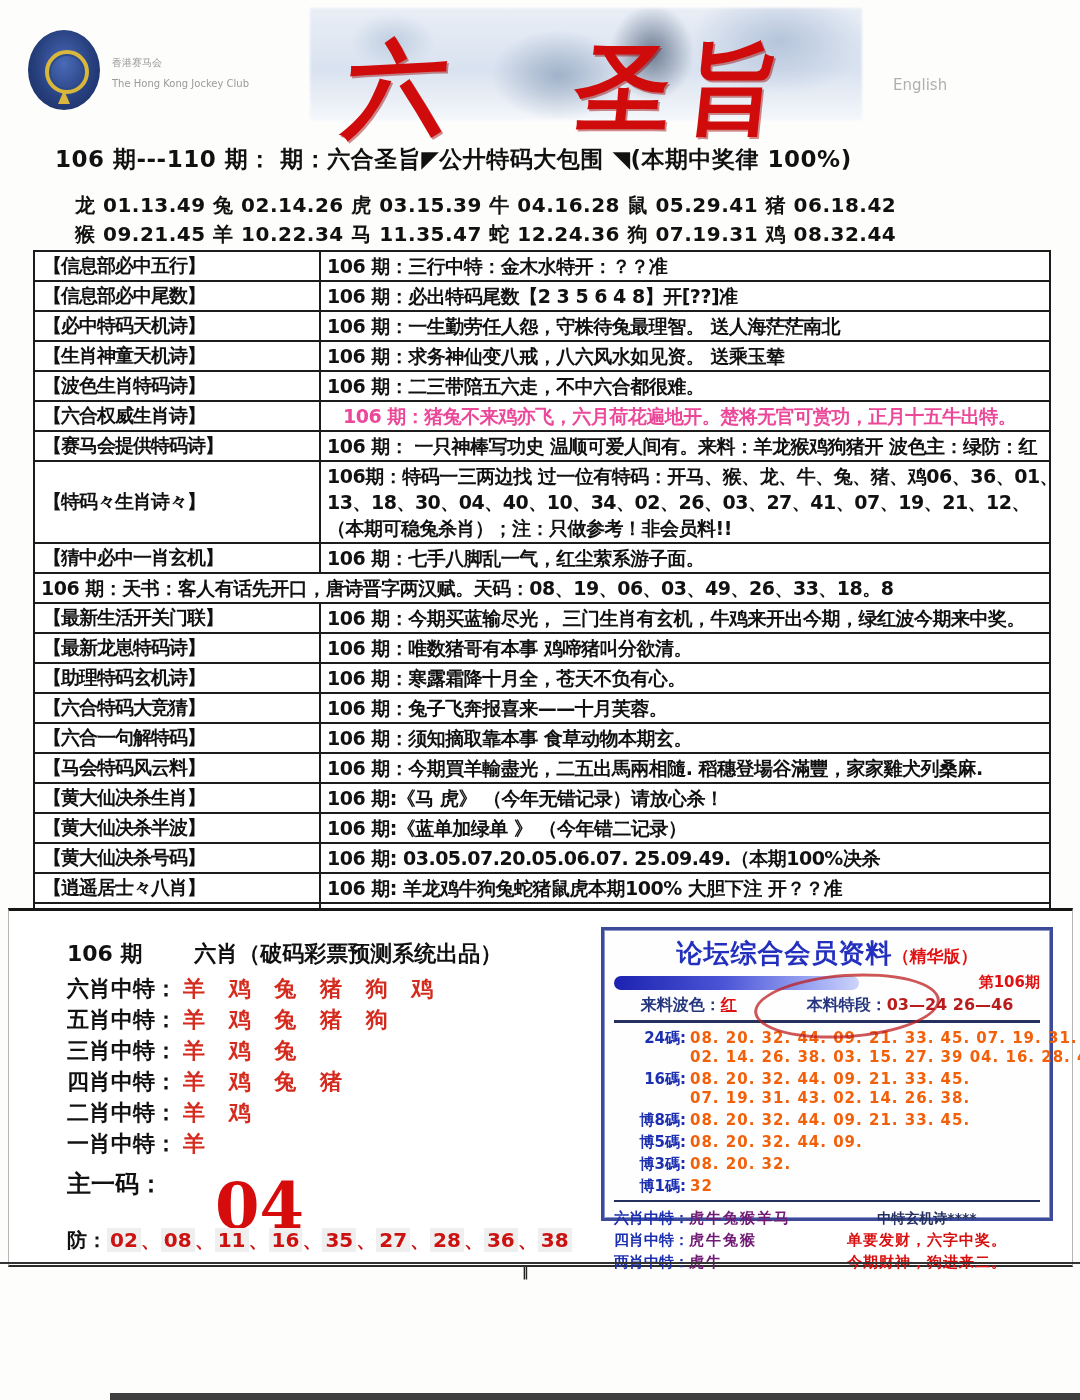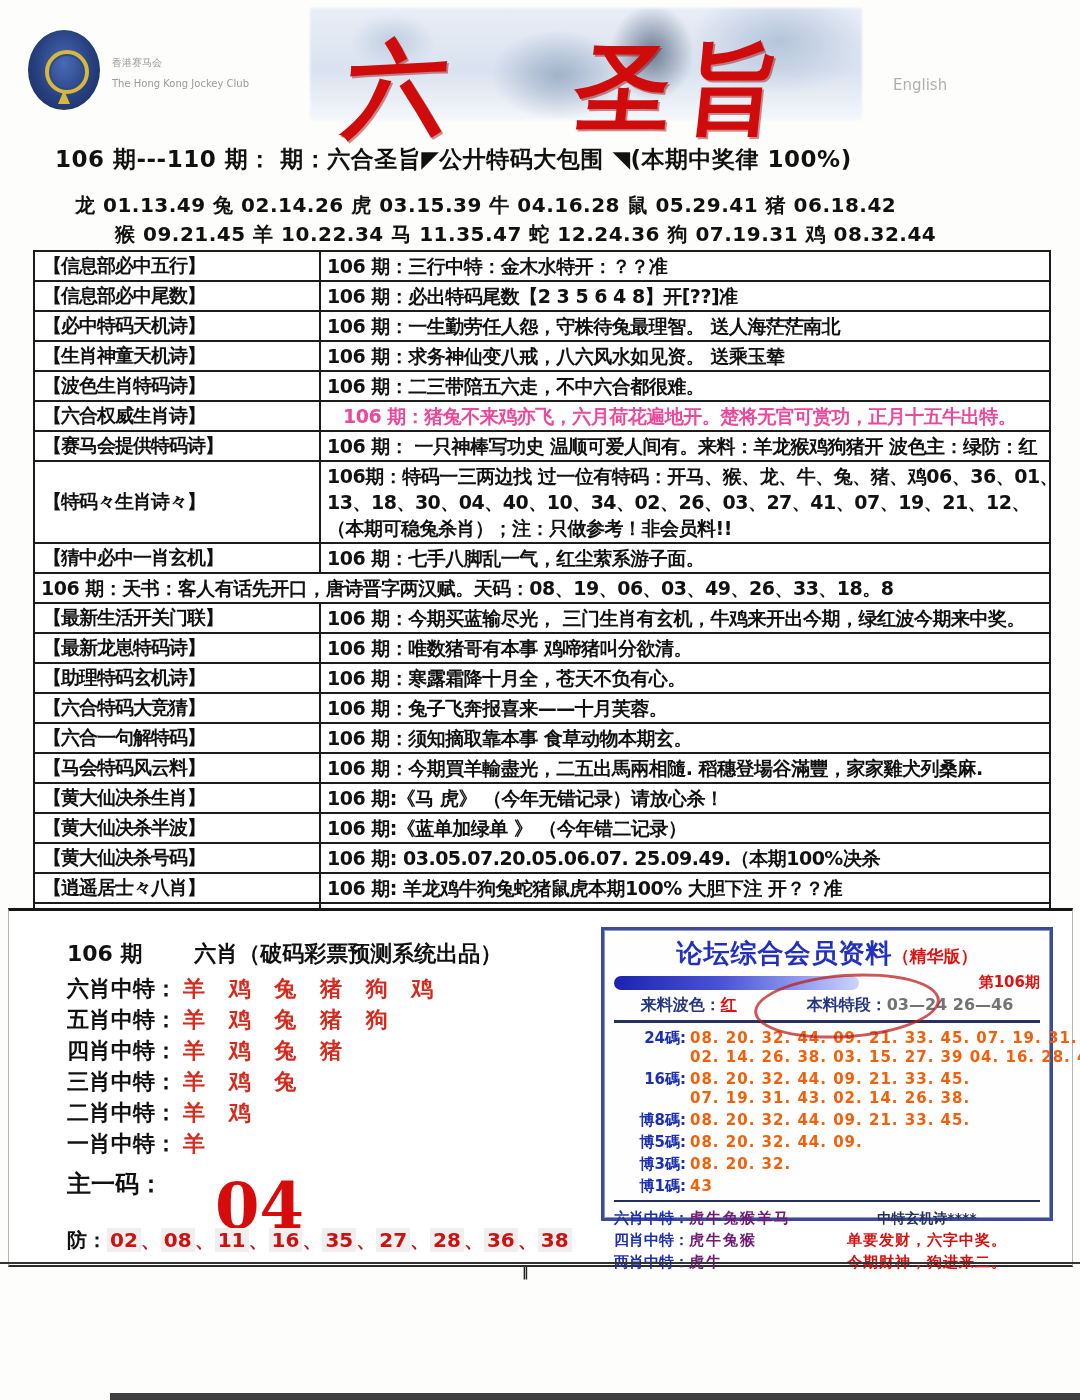--- a/index.html
+++ b/index.html
@@ -21,21 +21,21 @@
           radial-gradient(120px 70px at 85% 30%,#aebfd8 0%,transparent 75%),
           linear-gradient(180deg,#e7edf6 0%,#d6e0ef 55%,#f4f7fb 100%);
         filter:blur(1px);opacity:.9;}
   .calli{position:absolute;color:#cf0b0b;font-family:"DejaVu Serif","Liberation Serif",serif;
         font-weight:bold;text-shadow:2px 2px 0 rgba(150,0,0,.45);}
   .calli-left{left:345px;top:22px;font-size:102px;transform:skewX(-8deg) rotate(-3deg);}
   .calli-right{left:575px;top:26px;font-size:96px;letter-spacing:14px;transform:skewX(-6deg);}
   .english{position:absolute;left:893px;top:76px;color:#b0b0b0;font-size:15px;}
   .heading{position:absolute;left:55px;top:144px;font-size:23px;font-weight:bold;letter-spacing:.5px;}
   .zodiac{position:absolute;font-size:20px;font-weight:bold;letter-spacing:.5px;}
-  .z1{left:75px;top:192px;} .z2{left:75px;top:221px;margin-left:40px;}
+  .z1{left:75px;top:192px;} .z2{left:75px;top:221px;}
   
   .table{position:absolute;left:33px;top:250px;width:1014px;border:2px solid #1c1c1c;background:#fff;}
   .trow{display:flex;border-bottom:2px solid #1c1c1c;}
   .trow:last-child{border-bottom:none;}
   .tlabel{width:272px;flex:0 0 272px;border-right:2px solid #1c1c1c;padding:1px 4px 1px 8px;
         font-weight:bold;font-size:19px;display:flex;align-items:center;letter-spacing:-1px;}
   .tcontent{flex:1;padding:1px 6px;font-weight:bold;font-size:19px;display:flex;
         flex-direction:column;justify-content:center;min-height:25px;letter-spacing:-.5px;}
   .tline{line-height:26px;white-space:nowrap;}
   .red .tline{color:#ec4899;margin-left:16px;}
@@ -59,21 +59,21 @@
   .panel{position:absolute;left:592px;top:16px;width:452px;height:294px;background:#fefefe;
         border:3px solid #3c4a9a;box-shadow:0 0 0 1px #8d99c9 inset;padding:6px 10px 0 10px;box-sizing:border-box;}
   .panel-title{text-align:center;white-space:nowrap;}
   .panel-title .main{color:#2330bd;font-size:26px;font-weight:bold;letter-spacing:1px;}
   .panel-title .suffix{color:#e01111;font-size:17px;font-weight:bold;}
   .panel-bar-row{display:flex;align-items:center;justify-content:space-between;margin-top:2px;}
   .panel-bar{width:245px;height:14px;border-radius:7px;
         background:linear-gradient(90deg,#1c22b0 0%,#4c55d6 45%,#9aa5f2 80%,#cdd4fb 100%);}
   .panel-issue{color:#e01111;font-weight:bold;font-size:15px;}
   .source-line{text-align:center;font-size:16px;font-weight:bold;margin-top:3px;white-space:nowrap;}
-  .navy{color:#25367e;} .orange{color:#737373;}
+  .navy{color:#25367e;} .orange{color:#b91c1c;}
   .red-underline{color:#e01111;text-decoration:underline;margin-right:70px;}
   .panel-rule{border-top:3px solid #25305e;margin-top:4px;}
   .code-list{margin-top:6px;}
   .code-row{display:flex;margin-bottom:3px;}
   .code-label{flex:0 0 72px;text-align:right;color:#1c2fb0;font-weight:bold;font-size:15px;line-height:19px;padding-right:4px;white-space:nowrap;}
   .code-lines{color:#f2600a;font-weight:bold;font-size:15px;line-height:19px;letter-spacing:1px;white-space:nowrap;}
   .panel-divider{border-top:2px solid #25305e;margin-top:4px;}
   .panel-bottom{display:flex;margin-top:5px;}
   .pb-left{flex:0 0 200px;}
   .pb-row{line-height:22px;font-size:15px;font-weight:bold;white-space:nowrap;}
@@ -236,22 +236,22 @@
   </div>
 
 <div class="bottom">
   <div class="bd-header">
     <span class="iss">106 期</span>
     <span>六肖（破码彩票预测系统出品）</span>
   </div>
   <div class="bd-list">
       <div class="bd-row"><span>六肖中特：</span><span class="val">羊 鸡 兔 猪 狗 鸡</span></div>
       <div class="bd-row"><span>五肖中特：</span><span class="val">羊 鸡 兔 猪 狗</span></div>
+      <div class="bd-row"><span>三肖中特：</span><span class="val">羊 鸡 兔</span></div>
       <div class="bd-row"><span>四肖中特：</span><span class="val">羊 鸡 兔 猪</span></div>
-      <div class="bd-row"><span>三肖中特：</span><span class="val">羊 鸡 兔</span></div>
       <div class="bd-row"><span>二肖中特：</span><span class="val">羊 鸡</span></div>
       <div class="bd-row"><span>一肖中特：</span><span class="val">羊</span></div>
     </div>
   <div class="main-code-row">
     <span class="mc-label">主一码：</span>
     <span class="mc-value">04</span>
   </div>
   <div class="guard-row">
     <span>防：</span><span id="guard-numbers"><span class="gnum">02</span><span class="gsep">、</span><span class="gnum">08</span><span class="gsep">、</span><span class="gnum">11</span><span class="gsep">、</span><span class="gnum">16</span><span class="gsep">、</span><span class="gnum">35</span><span class="gsep">、</span><span class="gnum">27</span><span class="gsep">、</span><span class="gnum">28</span><span class="gsep">、</span><span class="gnum">36</span><span class="gsep">、</span><span class="gnum">38</span></span>
   </div>
@@ -297,21 +297,21 @@
         </div>
         <div class="code-row">
           <div class="code-label">博3碼:</div>
           <div class="code-lines">
             <div>08. 20. 32.</div>
           </div>
         </div>
         <div class="code-row">
           <div class="code-label">博1碼:</div>
           <div class="code-lines">
-            <div>43</div>
+            <div>32</div>
           </div>
         </div>
       </div>
     <div class="panel-divider"></div>
     <div class="panel-bottom">
       <div class="pb-left">
           <div class="pb-row"><span class="lab">六肖中特：</span><span class="val">虎牛兔猴羊马</span></div>
           <div class="pb-row"><span class="lab">四肖中特：</span><span class="val">虎牛兔猴</span></div>
           <div class="pb-row"><span class="lab">两肖中特：</span><span class="val">虎牛</span></div>
         </div>

